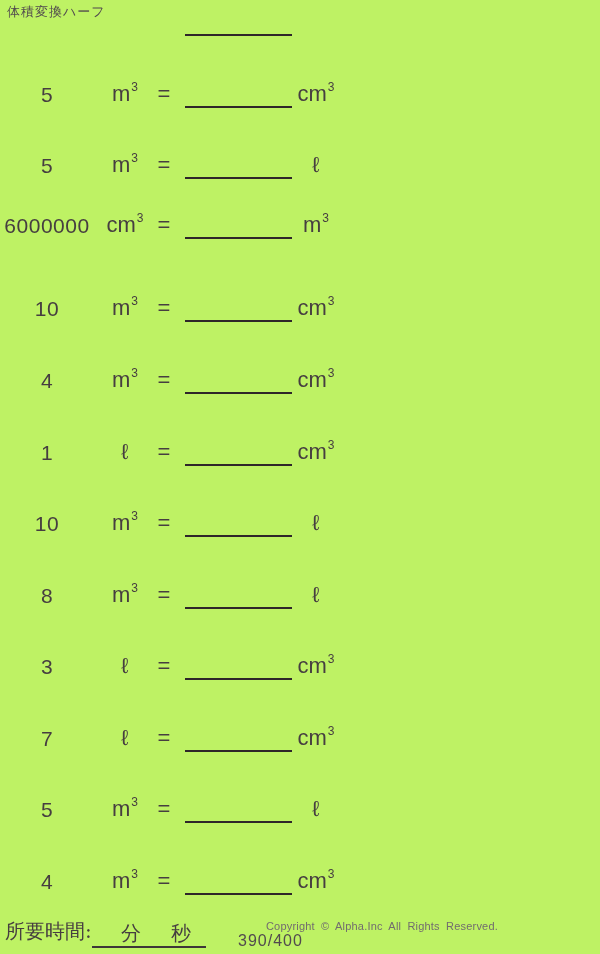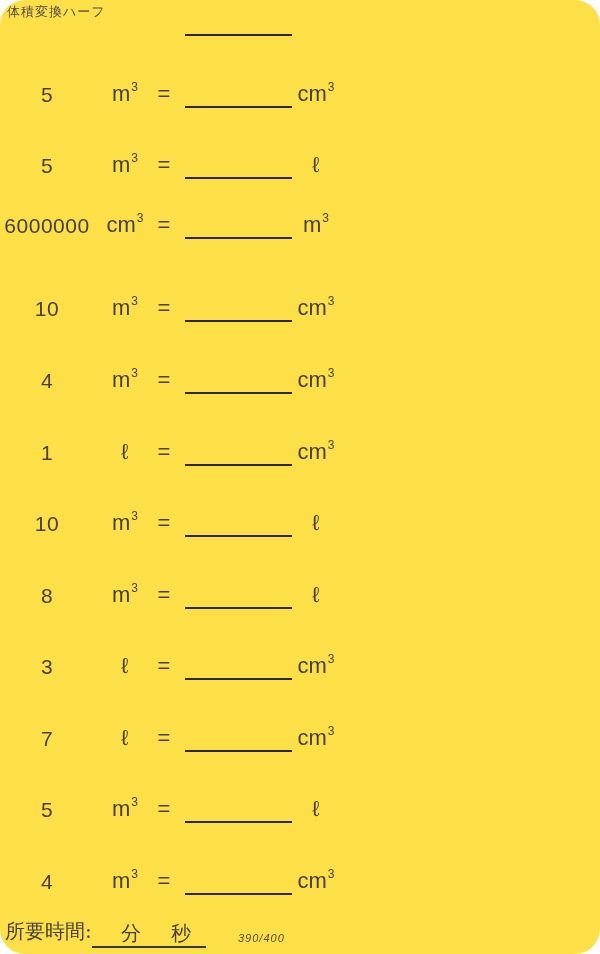--- a/index.html
+++ b/index.html
@@ -1,24 +1,23 @@
 <!DOCTYPE html>
 <html><head>
 <meta charset="utf-8">
 <style>
   html, body { margin: 0; padding: 0; background: #ffffff; }
   .page {
     position: relative;
     width: 600px;
     height: 954px;
-    background: #fde047;
+    background: #bef264;
     overflow: hidden;
     font-family: "Liberation Sans", "DejaVu Sans", sans-serif;
     color: #463e40;
-    border-radius: 25px;
   }
   .title {
     position: absolute;
     left: 7px;
     top: 3px;
     font-size: 13px;
     letter-spacing: 1px;
     color: #524b4e;
     font-family: "DejaVu Serif", "Liberation Serif", serif;
   }
@@ -87,24 +86,23 @@
     font-size: 20px;
     line-height: 1;
     font-family: "DejaVu Serif", "Liberation Serif", serif;
   }
   .u-min { left: 29px; }
   .u-sec { left: 79px; }
   .progress {
     position: absolute;
     left: 238px;
     top: 17px;
-    font-size: 11px;
+    font-size: 16px;
     letter-spacing: 1px;
     color: #524b4e;
-    font-style: italic;
   }
   .copyright {
     position: absolute;
     right: 10px;
     top: 4px;
     text-align: right;
     font-size: 11px;
     line-height: 14px;
     color: #716c6e;
     word-spacing: 3px;
@@ -208,16 +206,17 @@
     </div>
 
   <div class="footer">
     <span class="time-label">所要時間:</span>
     <span class="time-blank">
       <span class="u u-min">分</span>
       <span class="u u-sec">秒</span>
     </span>
     <span class="progress">390/400</span>
     <div class="copyright">
+      <div>Copyright © Alpha.Inc All Rights Reserved.</div>
     </div>
   </div>
 
 </div>
 
 </body></html>

